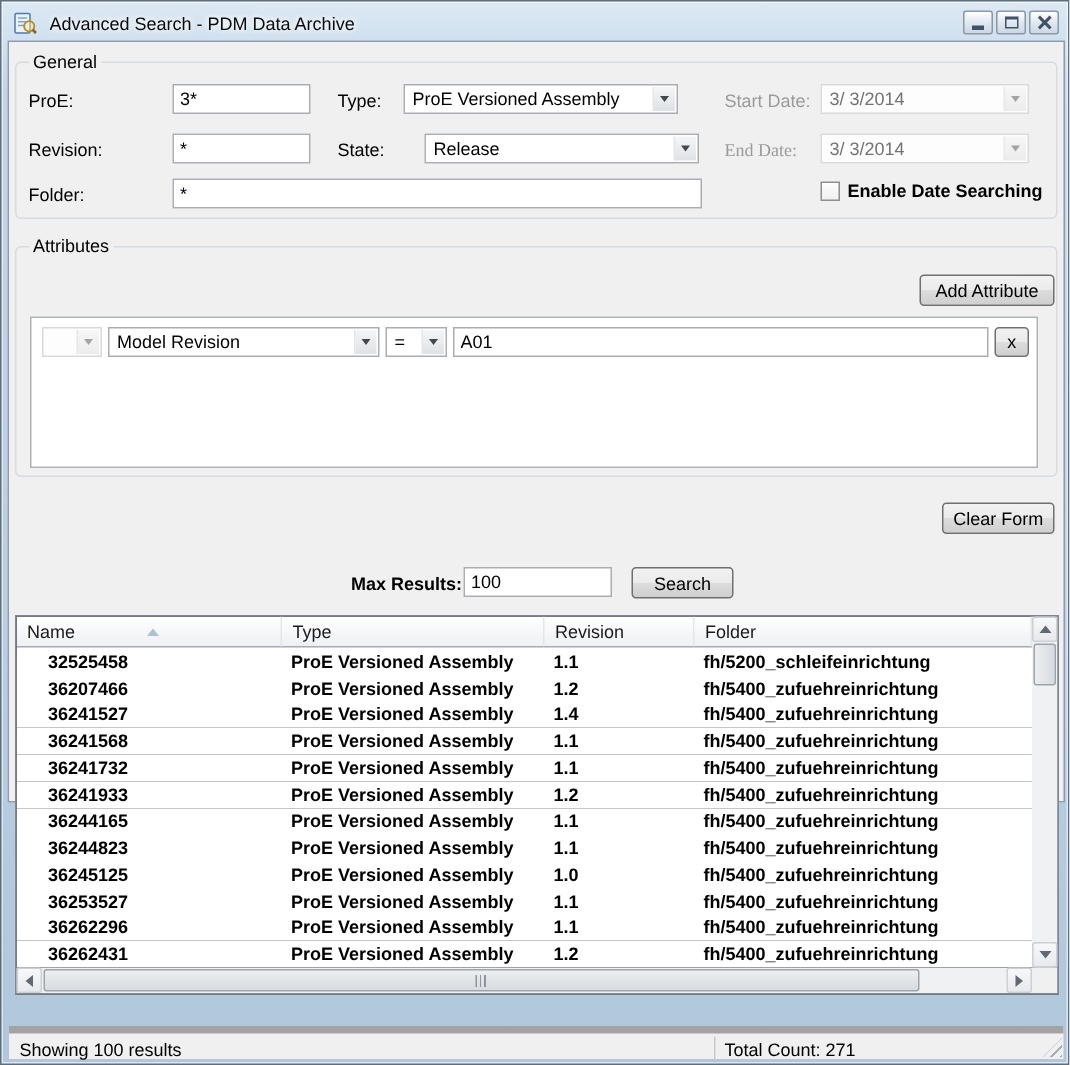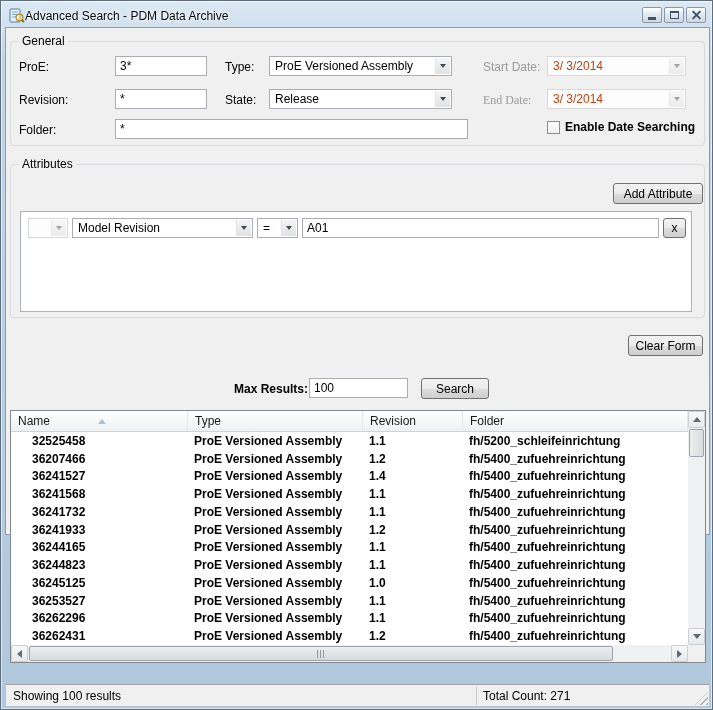--- a/index.html
+++ b/index.html
@@ -6,21 +6,21 @@
   html,body { width:713px; height:710px; }
   body { font-family:"Liberation Sans", sans-serif; font-size:12px; color:#000; background:#fff; }
 
   
   .window { position:relative; width:713px; height:710px;
     background:linear-gradient(180deg,#dce9f4 0%,#c2d6e7 8%,#b8cee1 60%,#b0c7dc 100%);
     border:1px solid #5f6e7d; box-shadow: inset 0 0 0 1px rgba(255,255,255,.55); }
   .titlebar { position:absolute; left:0; top:0; right:0; height:26px;
     display:flex; align-items:center; padding:3px 6px 0 8px; }
   .app-icon { width:16px; height:16px; flex:0 0 16px; }
-  .title { margin-left:0; flex:1; color:#0a0a0a;
+  .title { margin-left:8px; flex:1; color:#0a0a0a;
     text-shadow:0 0 4px #fff,0 0 6px #fff; white-space:nowrap; overflow:hidden; }
   .winbtns { display:flex; gap:2px; margin-top:-2px; }
   .wb { width:20px; height:16px; border:1px solid #8b98a6; border-radius:2px;
     background:linear-gradient(#ffffff,#e3eaf1 45%,#ccd7e3); display:flex;
     align-items:center; justify-content:center; cursor:default; }
   .g-min { width:8px; height:3px; background:#3e5268; margin-top:7px; }
   .g-max { width:9px; height:8px; border:1px solid #3e5268; border-top-width:2px; }
   .g-close { position:relative; width:10px; height:10px; }
   .g-close::before,.g-close::after { content:""; position:absolute; left:-0.5px; top:4px;
     width:11px; height:2px; background:#3e5268; }
@@ -42,21 +42,21 @@
     font:12px "Liberation Sans",sans-serif; padding:0 4px; }
 
   .combo { position:absolute; height:20px; border:1px solid #abadb3; background:#fff;
     display:flex; align-items:stretch; cursor:default; }
   .combo .ct { flex:1; padding:2px 0 0 5px; white-space:nowrap; overflow:hidden; }
   .combo .cb { width:15px; margin:1px; display:flex; align-items:center; justify-content:center;
     background:linear-gradient(#f4f5f6,#dfe2e5); border-left:1px solid #e3e5e8; }
   .arr-dn { width:0; height:0; border-left:3.5px solid transparent;
     border-right:3.5px solid transparent; border-top:4px solid #42484e; }
   .combo.disabled { border-color:#d9d9d9; background:#fdfdfd; }
-  .combo.disabled .ct { color:#c2410c; }
+  .combo.disabled .ct { color:#737373; }
   .combo.disabled .cb { background:linear-gradient(#f6f6f6,#ececec); border-left-color:#e8e8e8; }
   .combo.disabled .arr-dn { border-top-color:#a3a3a3; }
 
   .checkbox { position:absolute; display:flex; align-items:center; gap:5px; cursor:default; }
   .checkbox .box { width:13px; height:13px; border:1px solid #8e8f8f;
     background:linear-gradient(#fdfdfd,#f0f0f0); }
   .checkbox .cblabel { font-weight:bold; }
 
   .btn { position:absolute; border:1px solid #707070; border-radius:3px;
     background:linear-gradient(#f2f2f2,#ebebeb 50%,#dddddd 50%,#cfcfcf);
@@ -96,21 +96,21 @@
   .vthumb { position:absolute; left:1px; top:18px; width:15px; height:28px;
     background:linear-gradient(90deg,#eceef0,#d8dbdf); border:1px solid #9ea4ab; border-radius:2px; }
   .hthumb { position:absolute; top:1px; left:18px; width:584px; height:15px;
     background:linear-gradient(#eceef0,#d8dbdf); border:1px solid #9ea4ab; border-radius:2px;
     display:flex; align-items:center; justify-content:center; }
   .hgrip { width:8px; height:8px;
     background:repeating-linear-gradient(90deg,#8f959d 0 1px,transparent 1px 3px); }
 
   
   .statusbar { position:absolute; left:0; top:656px; width:703px; height:22px;
-    background:#f0f0f0; border-top:1px solid #a3a3a3; }
+    background:#f0f0f0; border-top:5px solid #a3a3a3; }
   .statusbar .sb-left { position:absolute; left:7px; top:4px; }
   .statusbar .sb-sep { position:absolute; left:470px; top:2px; width:1px; height:18px; background:#c9c9c9; }
   .statusbar .sb-right { position:absolute; left:477px; top:4px; }
   .resize-grip { position:absolute; right:1px; bottom:1px; width:13px; height:13px;
     background:repeating-linear-gradient(315deg,#a9b0b8 0 1.5px,transparent 1.5px 4.5px);
     clip-path:polygon(100% 0,100% 100%,0 100%); }
 </style>
 </head>
 <body>
 
@@ -161,21 +161,21 @@
       <span class="ct">3/ 3/2014</span>
       <span class="cb">
           <span class="arr-dn"></span>
         </span>
     </div>
 
     <span class="lbl" style="left:13px;top:65px;">Revision:</span>
     <input class="txt" style="left: 109px; top: 61px; width: 92px;" value="*">
 
     <span class="lbl" style="left:219px;top:65px;">State:</span>
-    <div class="combo" style="left:263px;top:61px;width:183px;justify-content:flex-end;">
+    <div class="combo" style="left:277px;top:61px;width:183px;justify-content:flex-end;">
       <span class="ct">Release</span>
       <span class="cb">
           <span class="arr-dn"></span>
         </span>
     </div>
 
     <span class="lbl gray" style="left:477px;top:65px;font-family:Liberation Serif, serif;">End Date:</span>
     <div class="combo disabled" style="left:541px;top:61px;width:139px;">
       <span class="ct">3/ 3/2014</span>
       <span class="cb">

